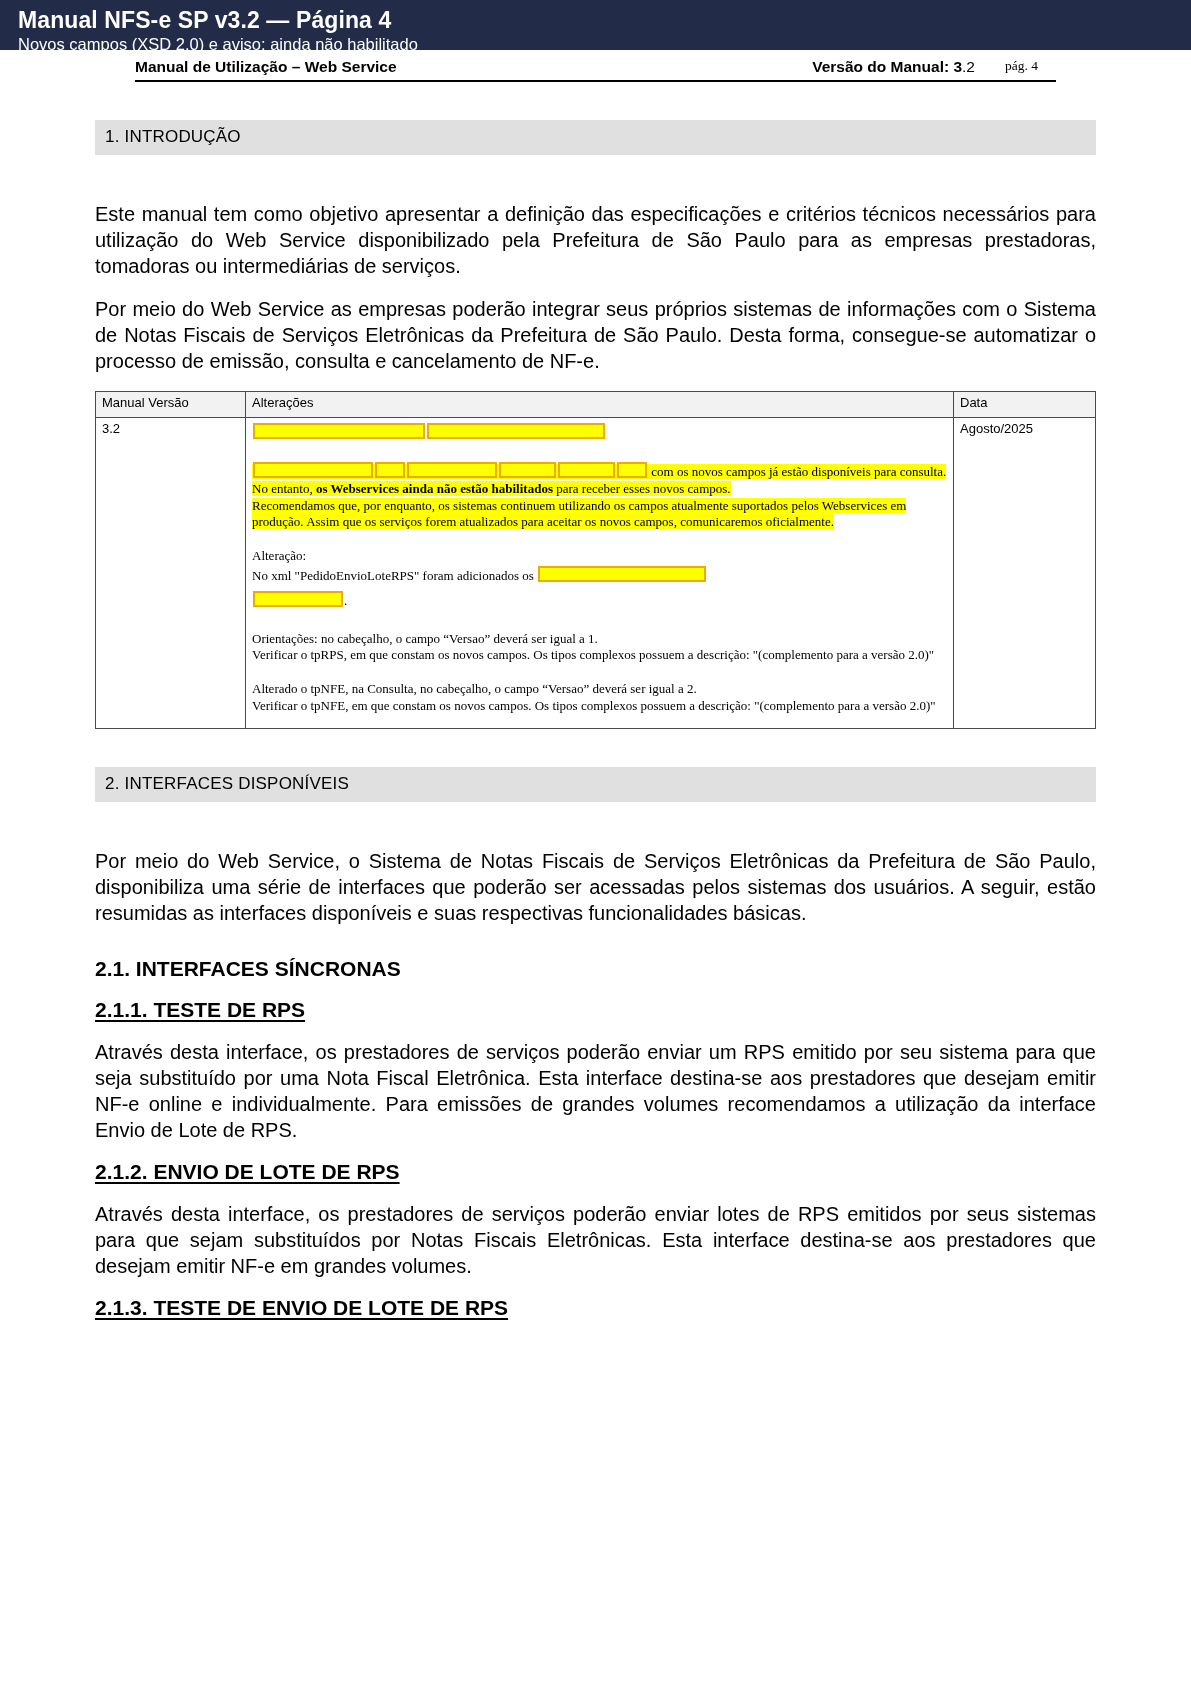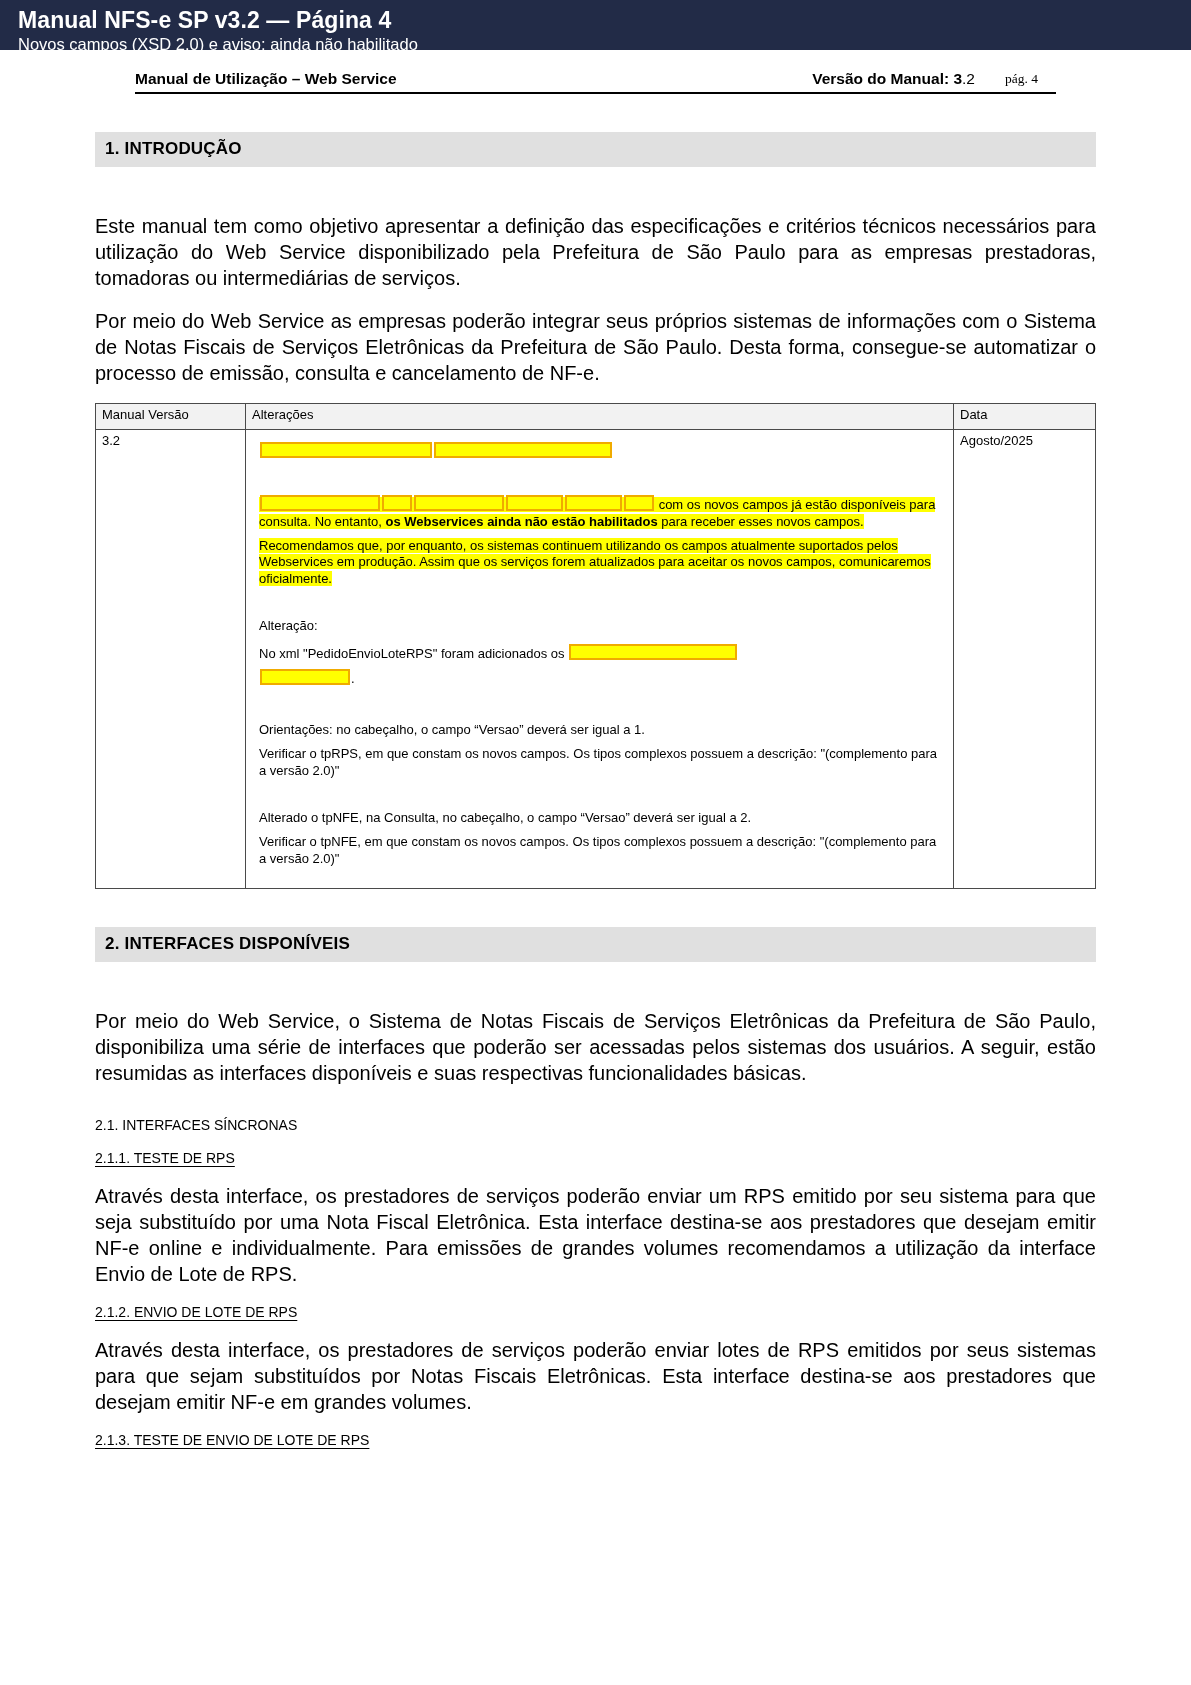--- a/index.html
+++ b/index.html
@@ -41,25 +41,25 @@
   }
 
   
   .page {
     padding: 0 95px 0 95px;
   }
 
   
   .runhead {
     display: flex;
-    align-items: center;
+    align-items: flex-start;
     justify-content: flex-start;
     border-bottom: 2.5px solid #000;
     padding: 6px 0 4px 0;
-    margin: 14px 40px 0 40px;
+    margin: 2px 40px 0 40px;
   }
   .runhead-left {
     font-size: 15.5px;
     font-weight: bold;
     white-space: nowrap;
   }
   .runhead-mid {
     font-size: 15.5px;
     font-weight: bold;
     margin-left: auto;
@@ -71,38 +71,38 @@
     font-size: 13.5px;
     margin-left: 30px;
     margin-right: 18px;
     white-space: nowrap;
   }
 
   
   .band {
     background: #e0e0e0;
     font-size: 17px;
-    font-weight: bold;
+    font-weight: normal;
     padding: 7px 10px 8px 10px;
     letter-spacing: 0.2px;
   }
 
   .spacer-lg { height: 38px; }
   .spacer-sm { height: 14px; }
 
   p.body {
     font-size: 20px;
     line-height: 1.30;
     text-align: justify;
     margin: 8px 0 17px 0;
   }
 
   h4.sub {
-    font-size: 14px;
-    font-weight: normal;
+    font-size: 21px;
+    font-weight: bold;
     margin: 0 0 17px 0;
   }
   h4.sub.underline {
     text-decoration: underline;
     text-underline-offset: 3px;
   }
 
   
   table.changes {
     width: 100%;
@@ -120,21 +120,21 @@
     line-height: 1.28;
   }
   table.changes th {
     background: #f2f2f2;
     padding-bottom: 5px;
   }
   .col-ver { width: 150px; }
   .col-data { width: 142px; }
 
   .cell-alt { text-align: justify; }
-  .cell-alt p { margin: 7px; }
+  .cell-alt p { margin: 0; font-family: Liberation Serif, serif; }
   .gap { height: 17px; }
   .gap-sm { height: 10px; }
 
   
   .hl {
     background: #ffff00;
     box-decoration-break: clone;
     -webkit-box-decoration-break: clone;
   }
   .hl b { font-weight: bold; }

